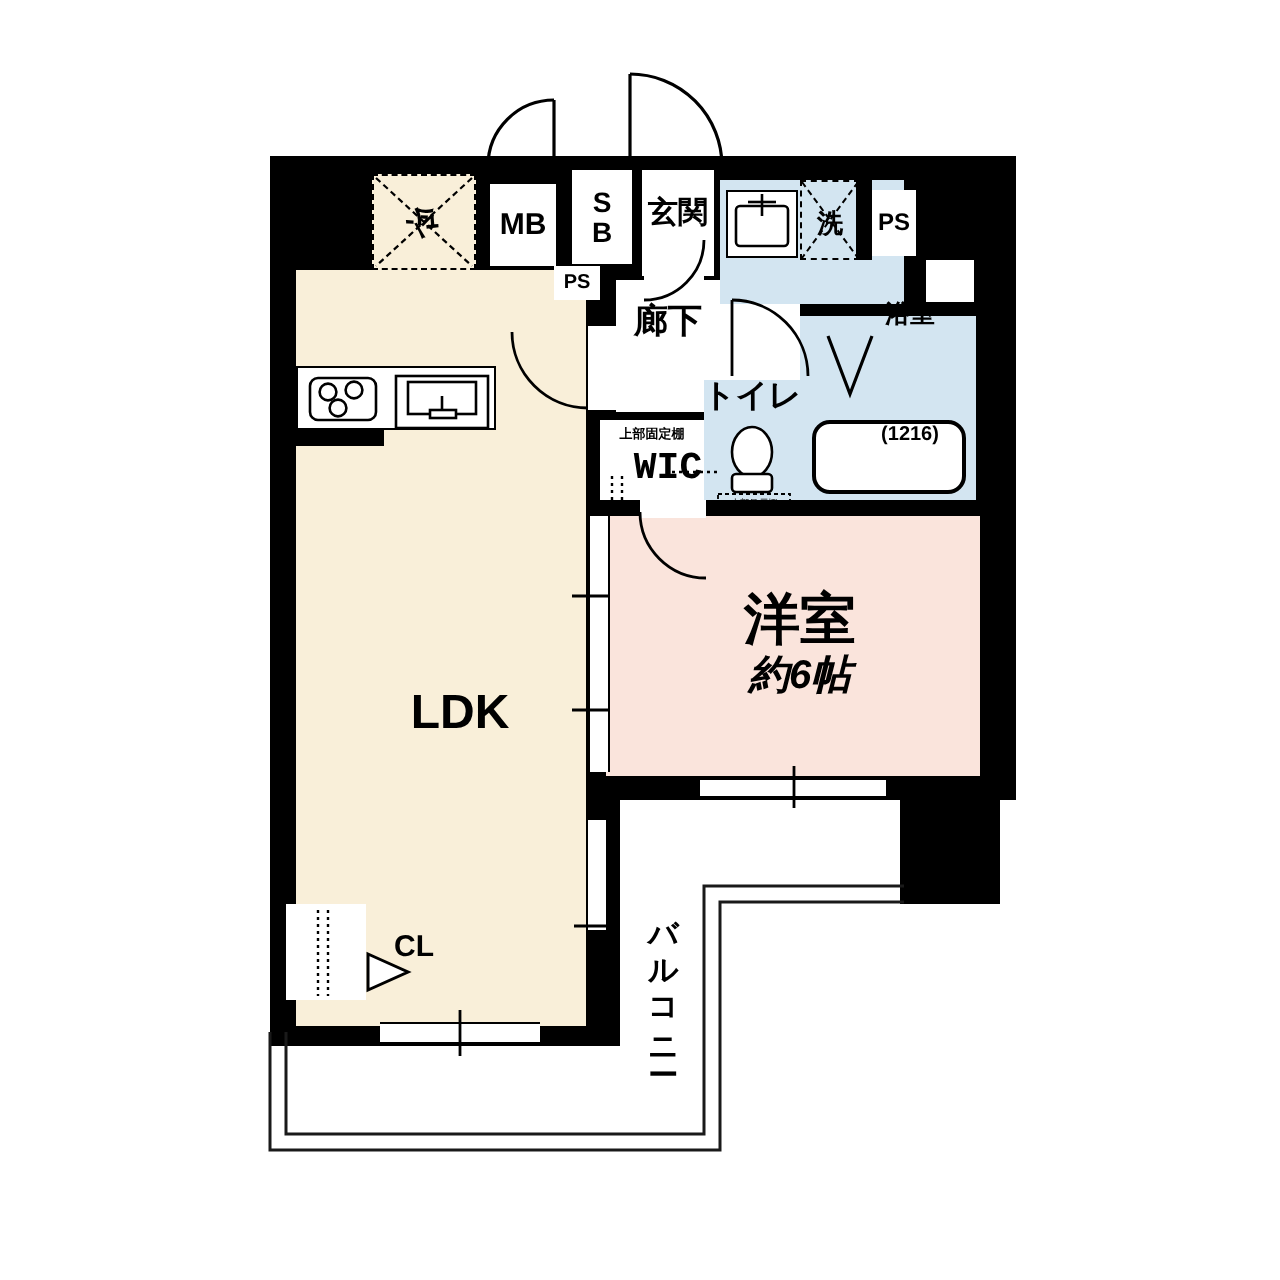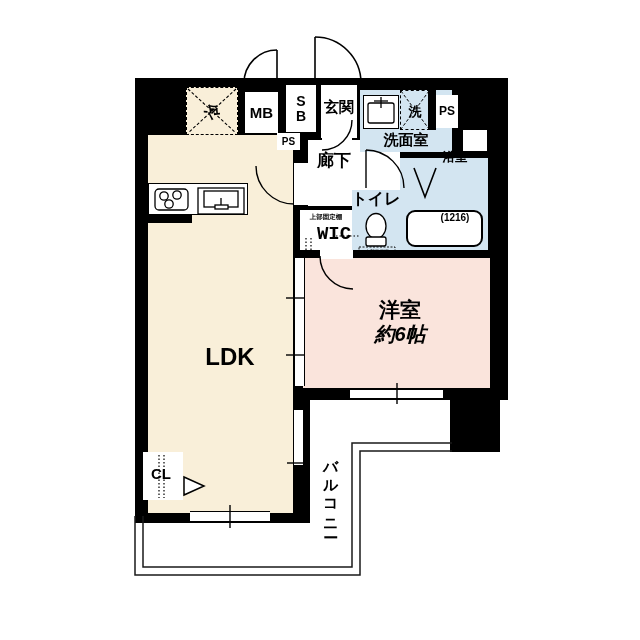--- a/index.html
+++ b/index.html
@@ -169,33 +169,32 @@
   </div>
   <div class="lbl" style="left:245px;top:92px;width:33px;height:41px;font-size:15px;">MB</div>
   <div class="lbl" style="left:286px;top:85px;width:30px;height:47px;font-size:14px;line-height:1.05;">
     <span>S</span>
     <span>B</span>
   </div>
   <div class="lbl" style="left:319px;top:88px;width:40px;height:38px;font-size:15px;">玄関</div>
   <div class="lbl" style="left:277px;top:133px;width:23px;height:17px;font-size:10px;">PS</div>
   <div class="lbl" style="left:436px;top:95px;width:22px;height:33px;font-size:12px;">PS</div>
   <div class="lbl" style="left:400px;top:98px;width:30px;height:28px;font-size:13px;">洗</div>
-  <div class="lbl" style="left:360px;top:130px;width:92px;height:20px;font-size:15px;">洗面室</div>
   <div class="lbl" style="left:308px;top:148px;width:52px;height:26px;font-size:17px;">廊下</div>
   <div class="lbl tiny" style="left:300px;top:212px;width:52px;height:10px;font-size:9px;font-weight:600;">上部固定棚</div>
   <div class="lbl" style="left:308px;top:222px;width:52px;height:26px;font-size:19px;font-family:Liberation Mono, monospace;">WIC</div>
   <div class="lbl" style="left:352px;top:192px;width:48px;height:15px;font-size:16px;">トイレ</div>
   <div class="lbl microtiny" style="left:359px;top:247px;width:36px;height:9px;font-size:8px;font-weight:400;">上部吊戸棚</div>
   <div class="lbl" style="left:424px;top:170px;width:62px;height:34px;gap:48px;">
     <span style="font-size:12.5px;">浴室</span>
     <span style="font-size:10px;">(1216)</span>
   </div>
   <div class="lbl" style="left:160px;top:328px;width:140px;height:58px;">
     <span style="font-size:24px;">LDK</span>
   </div>
   <div class="lbl" style="left:330px;top:296px;width:140px;height:52px;">
-    <span style="font-size:21px;">洋室</span>
+    <span style="font-size:28px;">洋室</span>
     <span style="font-size:20px;font-style:italic;">約6帖</span>
   </div>
-  <div class="lbl" style="left:143px;top:458px;width:36px;height:32px;font-size:15px;">CL</div>
+  <div class="lbl" style="left:143px;top:458px;width:36px;height:32px;font-size:15px;padding-left:46px;">CL</div>
   <div class="lbl vert" style="left:316px;top:430px;width:30px;height:122px;font-size:15px;font-weight:600;">バルコニー</div>
 
 </div>
 
 </body></html>

